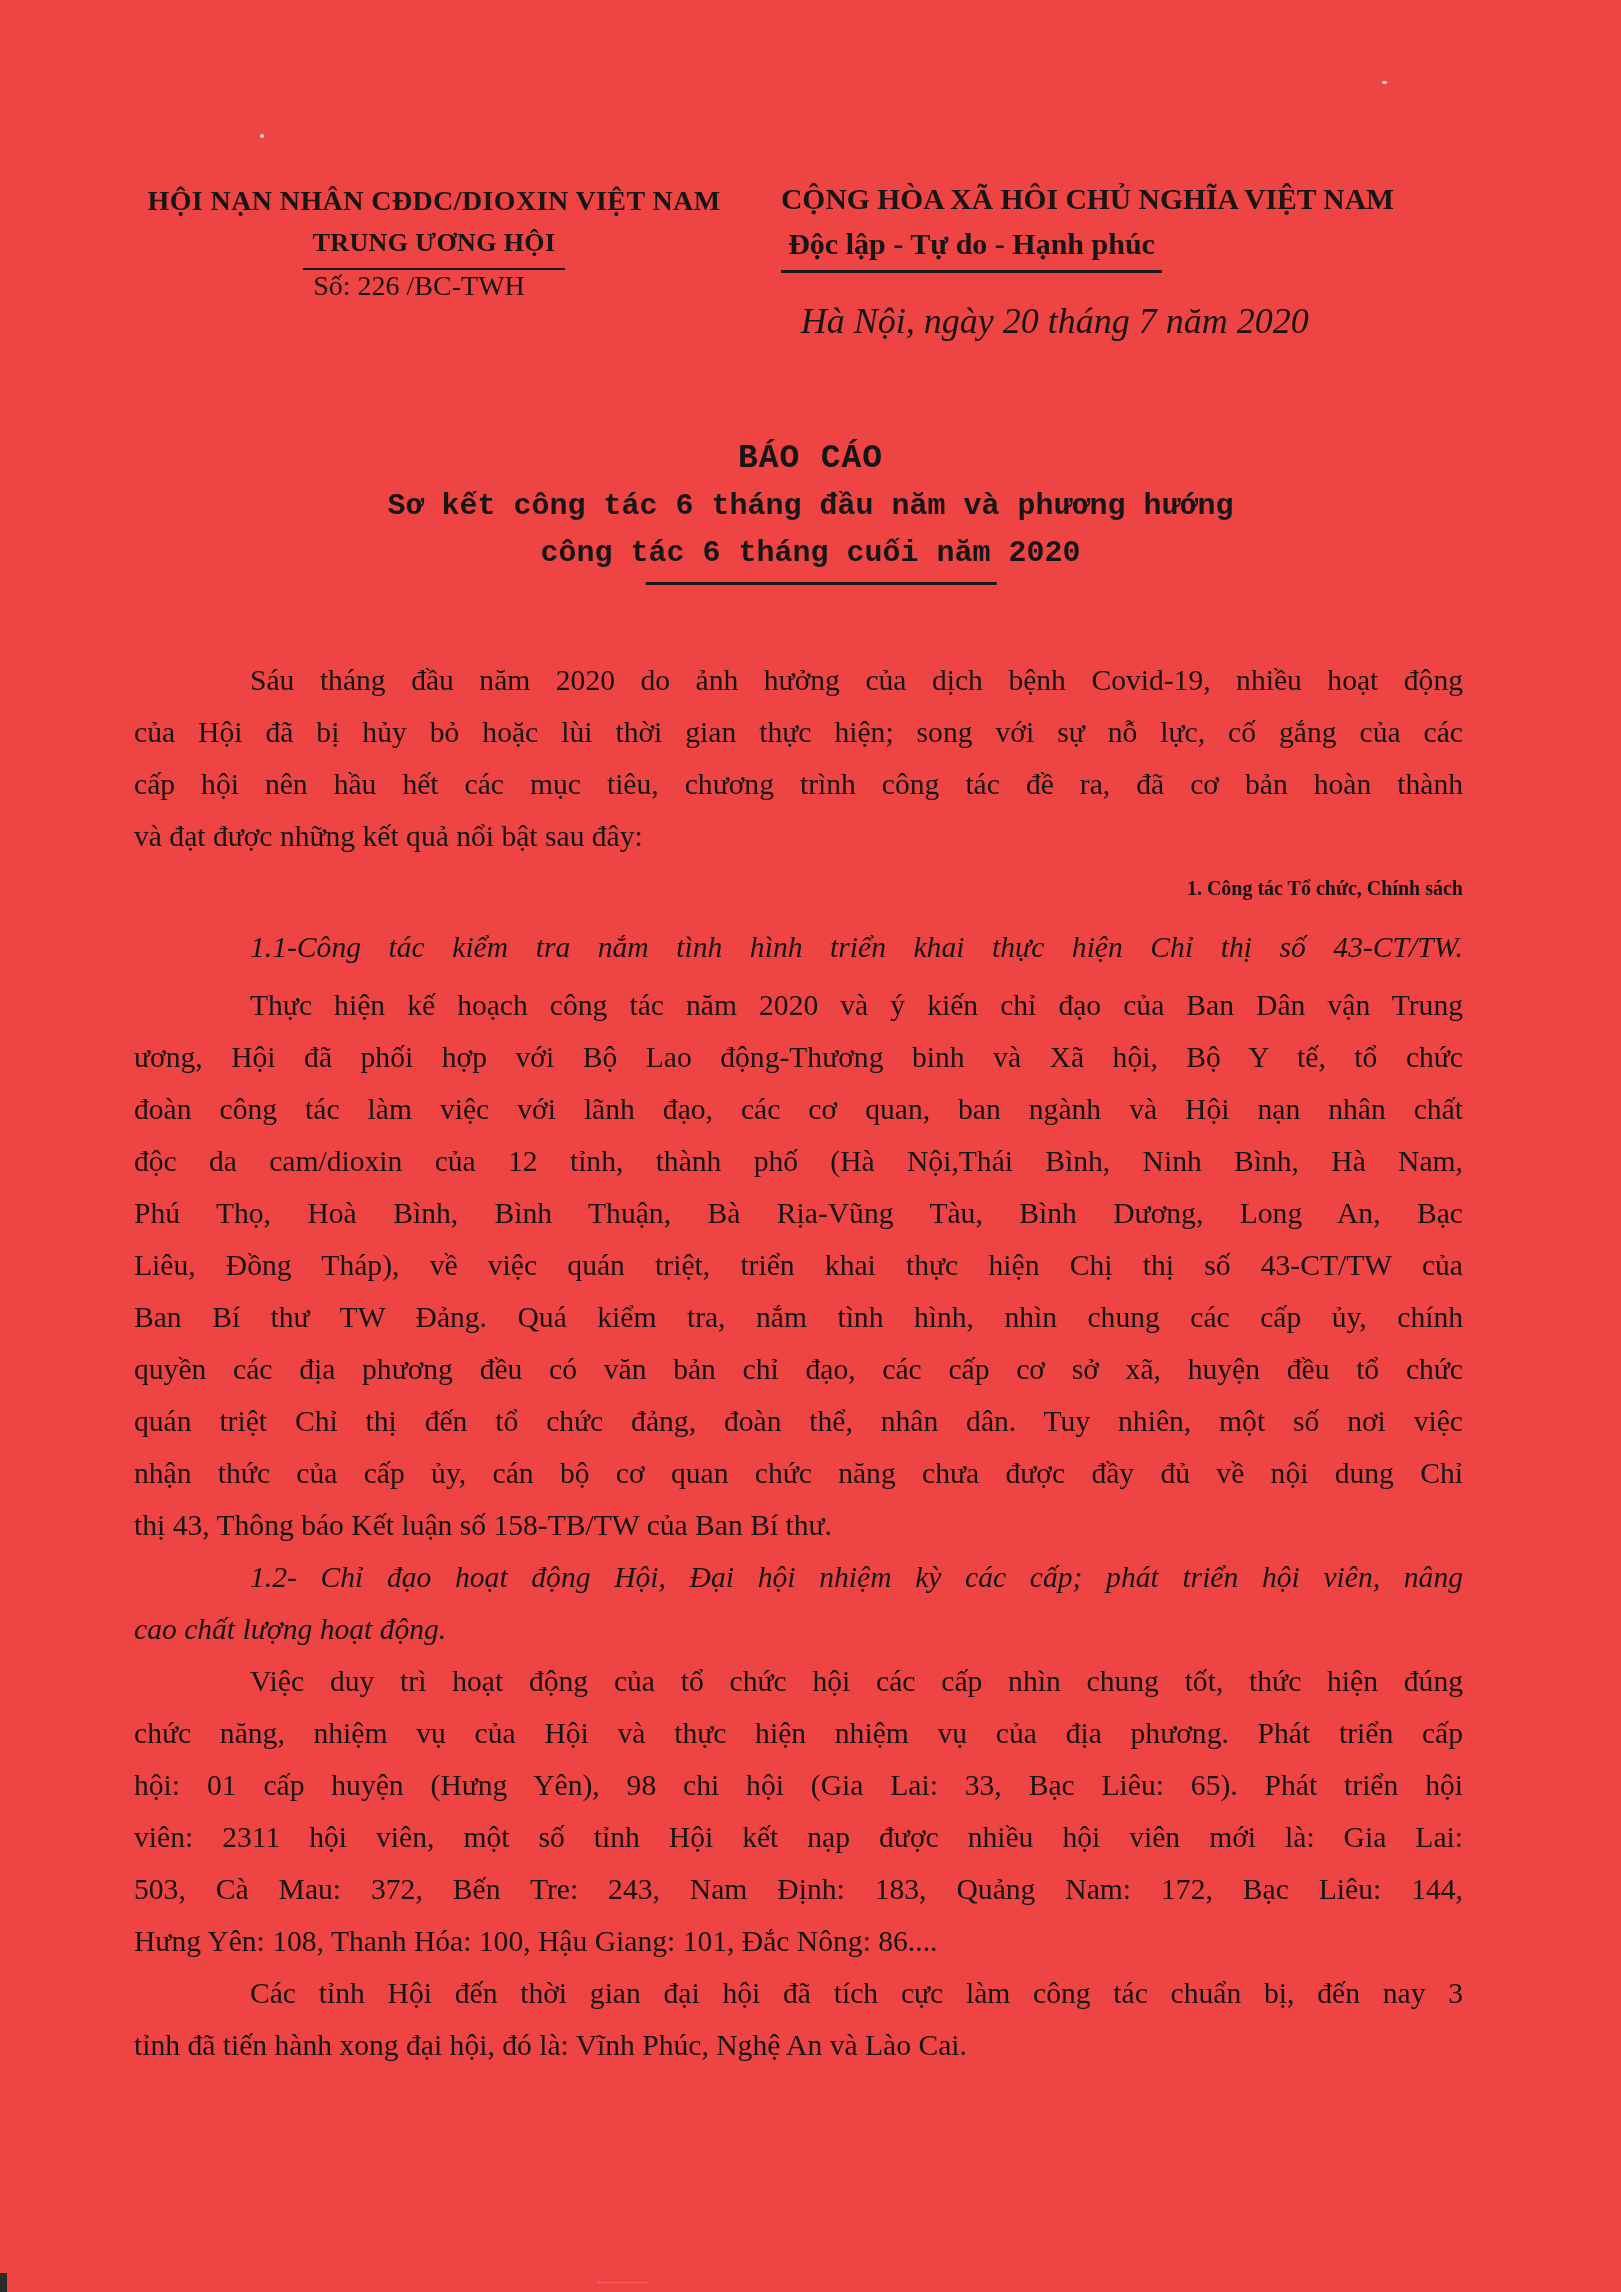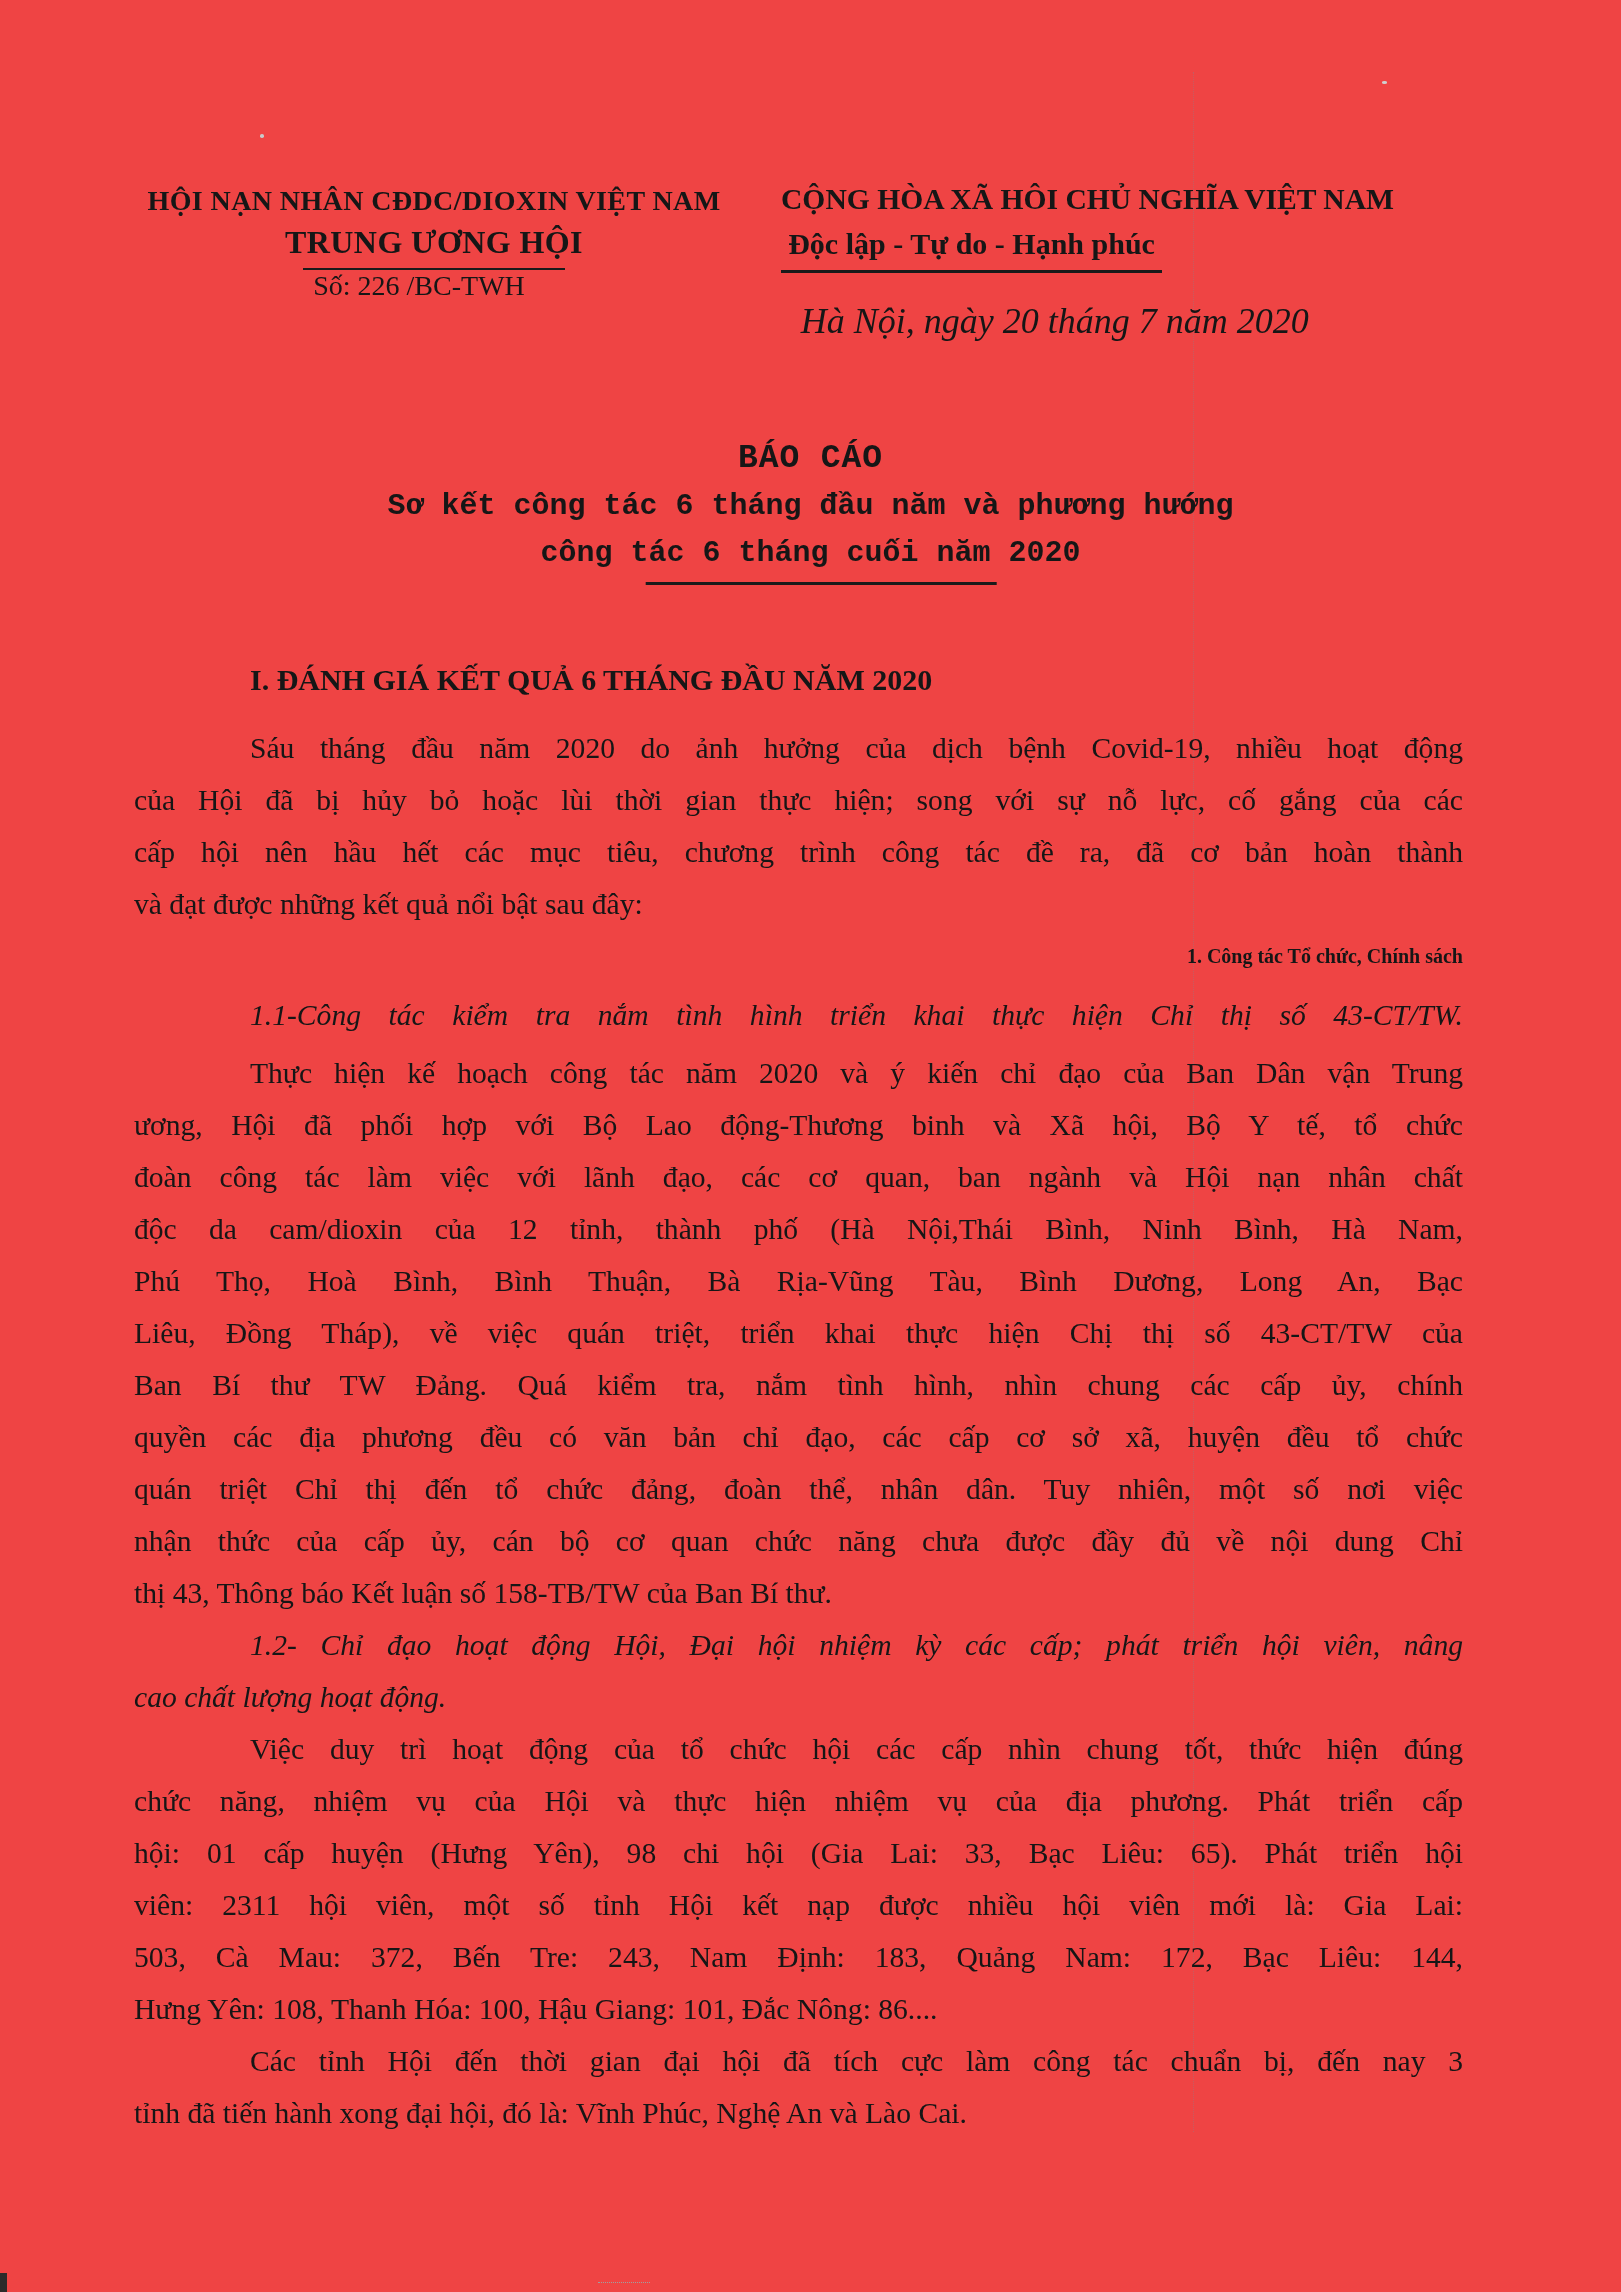--- a/index.html
+++ b/index.html
@@ -19,21 +19,21 @@
     border-left: 1.8px dotted rgba(125, 135, 148, 0.38);
   }
   .speck-a { position: absolute; left: 260px; top: 134px; width: 3.6px; height: 3.6px; background: #c9c9c9; border-radius: 50%; }
   .speck-b { position: absolute; left: 1382px; top: 81px; width: 4.5px; height: 2.7px; background: #cfcfcf; border-radius: 50%; }
   .mark-bottom-left { position: absolute; left: 0; top: 2273px; width: 7.2px; height: 19.7px; background: #2b2b2b; }
   .dots-bottom { position: absolute; left: 598px; top: 2282px; width: 52px; height: 0; border-top: 1.8px dotted #9f9f9f; }
 
   
   .hdr-left { position: absolute; left: 116px; top: 179px; width: 636px; text-align: center; }
   .org1 { font-size: 28px; font-weight: 700; line-height: 43px; letter-spacing: 0.4px; white-space: nowrap; }
-  .org2 { font-size: 32px; font-weight: 700; line-height: 41px; letter-spacing: 0.4px; }
+  .org2 { font-size: 26px; font-weight: 700; line-height: 41px; letter-spacing: 0.4px; }
   .org-rule { width: 262px; height: 0; border-top: 2.7px solid #1a1a1a; margin: 4.5px auto 0; }
   .doc-no { font-size: 28px; margin-right: 30px; }
 
   .hdr-right { position: absolute; left: 781px; top: 177px; width: 742px; text-align: left; }
   .nat1 { font-size: 29.6px; font-weight: 700; line-height: 45px; white-space: nowrap; }
   .nat2-wrap { margin-top: 1.8px; }
   .nat2 {
     display: inline-block; font-size: 30px; font-weight: 700; line-height: 39px;
     padding: 0 7.2px 7.2px; border-bottom: 3.6px solid #1a1a1a; white-space: nowrap;
   }
@@ -86,21 +86,20 @@
   </header>
 
   <div class="title-block">
     <div class="t-main">BÁO CÁO</div>
     <div class="t-sub">Sơ kết công tác 6 tháng đầu năm và phương hướng</div>
     <div class="t-sub">công tác 6 tháng cuối năm 2020</div>
     <div class="t-rule"></div>
   </div>
 
   <main class="doc-body">
-    <div class="hsec">I. ĐÁNH GIÁ KẾT QUẢ 6 THÁNG ĐẦU NĂM 2020</div>
 
     <div class="ln ind">Sáu tháng đầu năm 2020 do ảnh hưởng của dịch bệnh Covid-19, nhiều hoạt động</div>
     <div class="ln">của Hội đã bị hủy bỏ hoặc lùi thời gian thực hiện; song với sự nỗ lực, cố gắng của các</div>
     <div class="ln">cấp hội nên hầu hết các mục tiêu, chương trình công tác đề ra, đã cơ bản hoàn thành</div>
     <div class="ln end">và đạt được những kết quả nổi bật sau đây:</div>
 
     <div class="hnum">1. Công tác Tổ chức, Chính sách</div>
     <div class="ln ind it mt8">1.1-Công tác kiểm tra nắm tình hình triển khai thực hiện Chỉ thị số 43-CT/TW.</div>
 
     <div class="ln ind mt6">Thực hiện kế hoạch công tác năm 2020 và ý kiến chỉ đạo của Ban Dân vận Trung</div>

